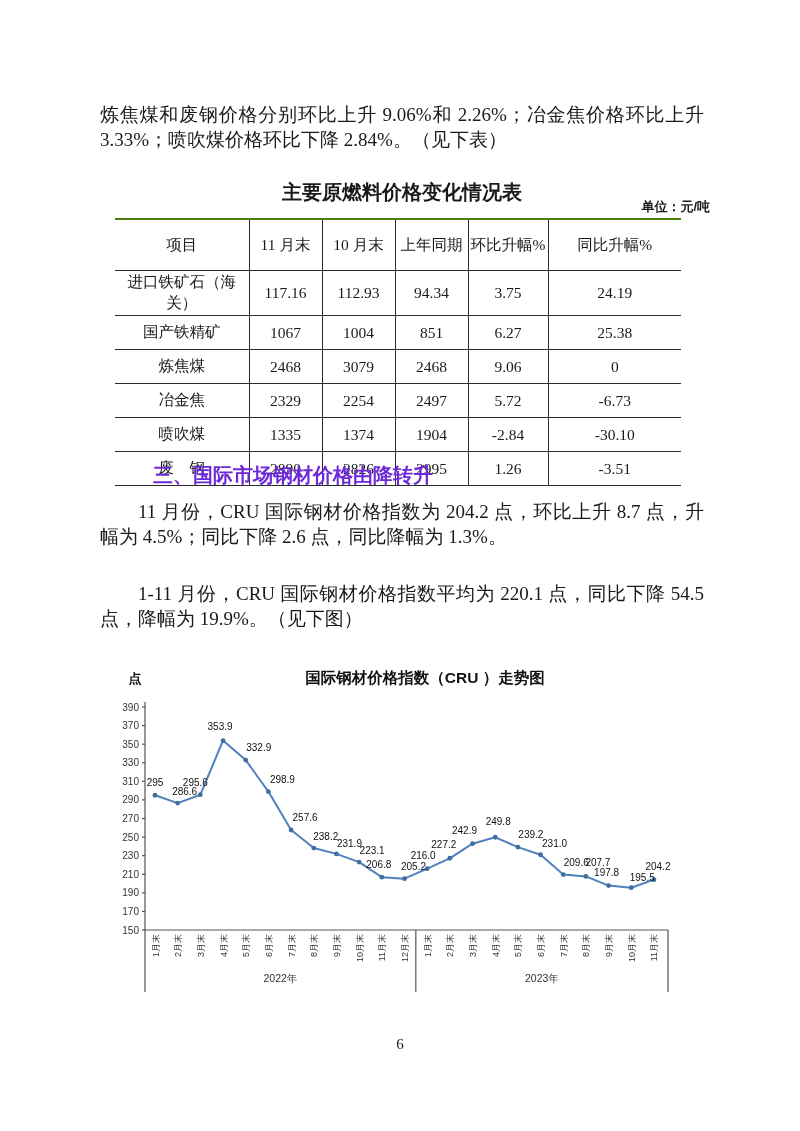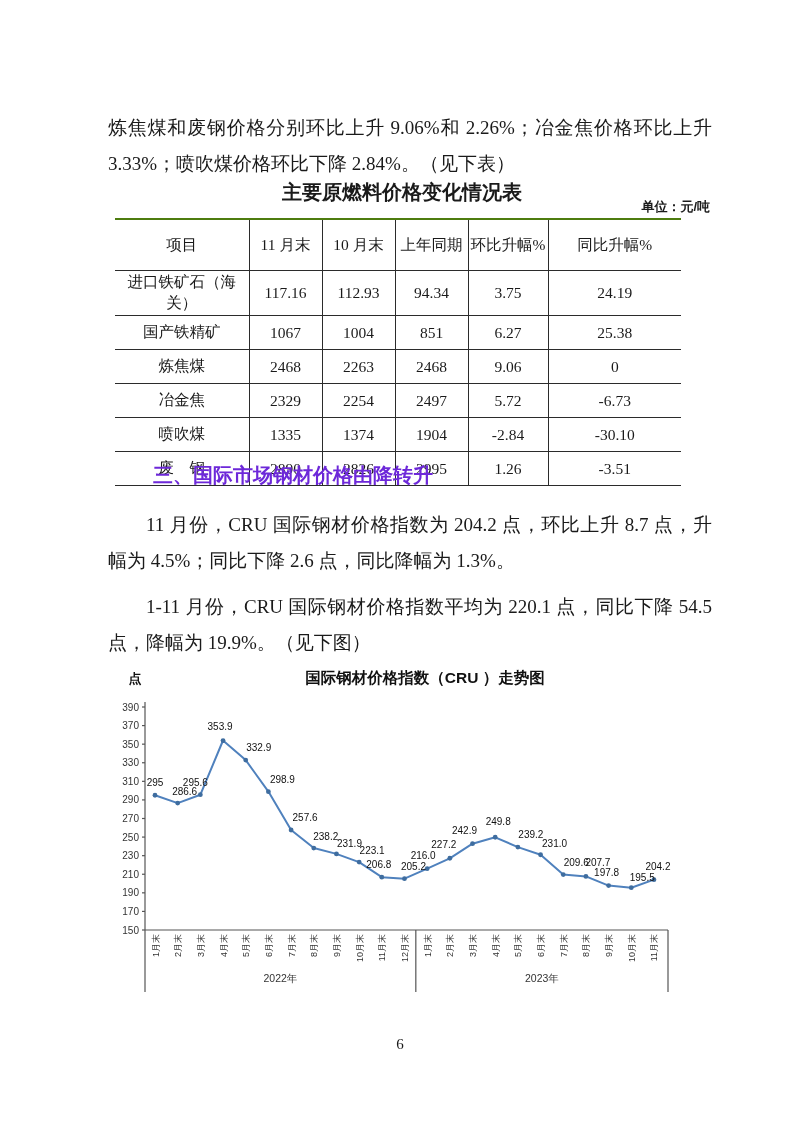--- a/index.html
+++ b/index.html
@@ -1,22 +1,22 @@
 <!DOCTYPE html>
 <html><head>
 <meta charset="utf-8">
 <style>
   html,body{margin:0;padding:0;background:#888;}
   .page{
     position:relative;width:800px;height:1131px;margin:0 auto;background:#ffffff;
     font-family:"Liberation Serif","DejaVu Serif",serif;color:#1a1a1a;overflow:hidden;
   }
   .body-text{
-    position:absolute;left:100px;width:604px;margin:8px;
-    font-size:19px;line-height:36px;text-align:justify;text-justify:inter-ideograph;
+    position:absolute;left:100px;width:604px;margin:0;
+    font-size:19px;line-height:25px;text-align:justify;text-justify:inter-ideograph;
   }
   .indent{text-indent:38px;}
   .table-title{
     position:absolute;left:100px;top:179px;width:604px;text-align:center;
     font-family:"Liberation Sans","DejaVu Sans",sans-serif;font-weight:bold;font-size:20px;
   }
   .table-unit{
     position:absolute;left:100px;top:198px;width:610px;text-align:right;
     font-family:"Liberation Sans","DejaVu Sans",sans-serif;font-weight:bold;font-size:13px;
   }
@@ -84,21 +84,21 @@
           <td>国产铁精矿</td>
           <td>1067</td>
           <td>1004</td>
           <td>851</td>
           <td>6.27</td>
           <td>25.38</td>
         </tr>
         <tr>
           <td>炼焦煤</td>
           <td>2468</td>
-          <td>2263</td>
+          <td>3079</td>
           <td>2468</td>
           <td>9.06</td>
           <td>0</td>
         </tr>
         <tr>
           <td>冶金焦</td>
           <td>2329</td>
           <td>2254</td>
           <td>2497</td>
           <td>5.72</td>

